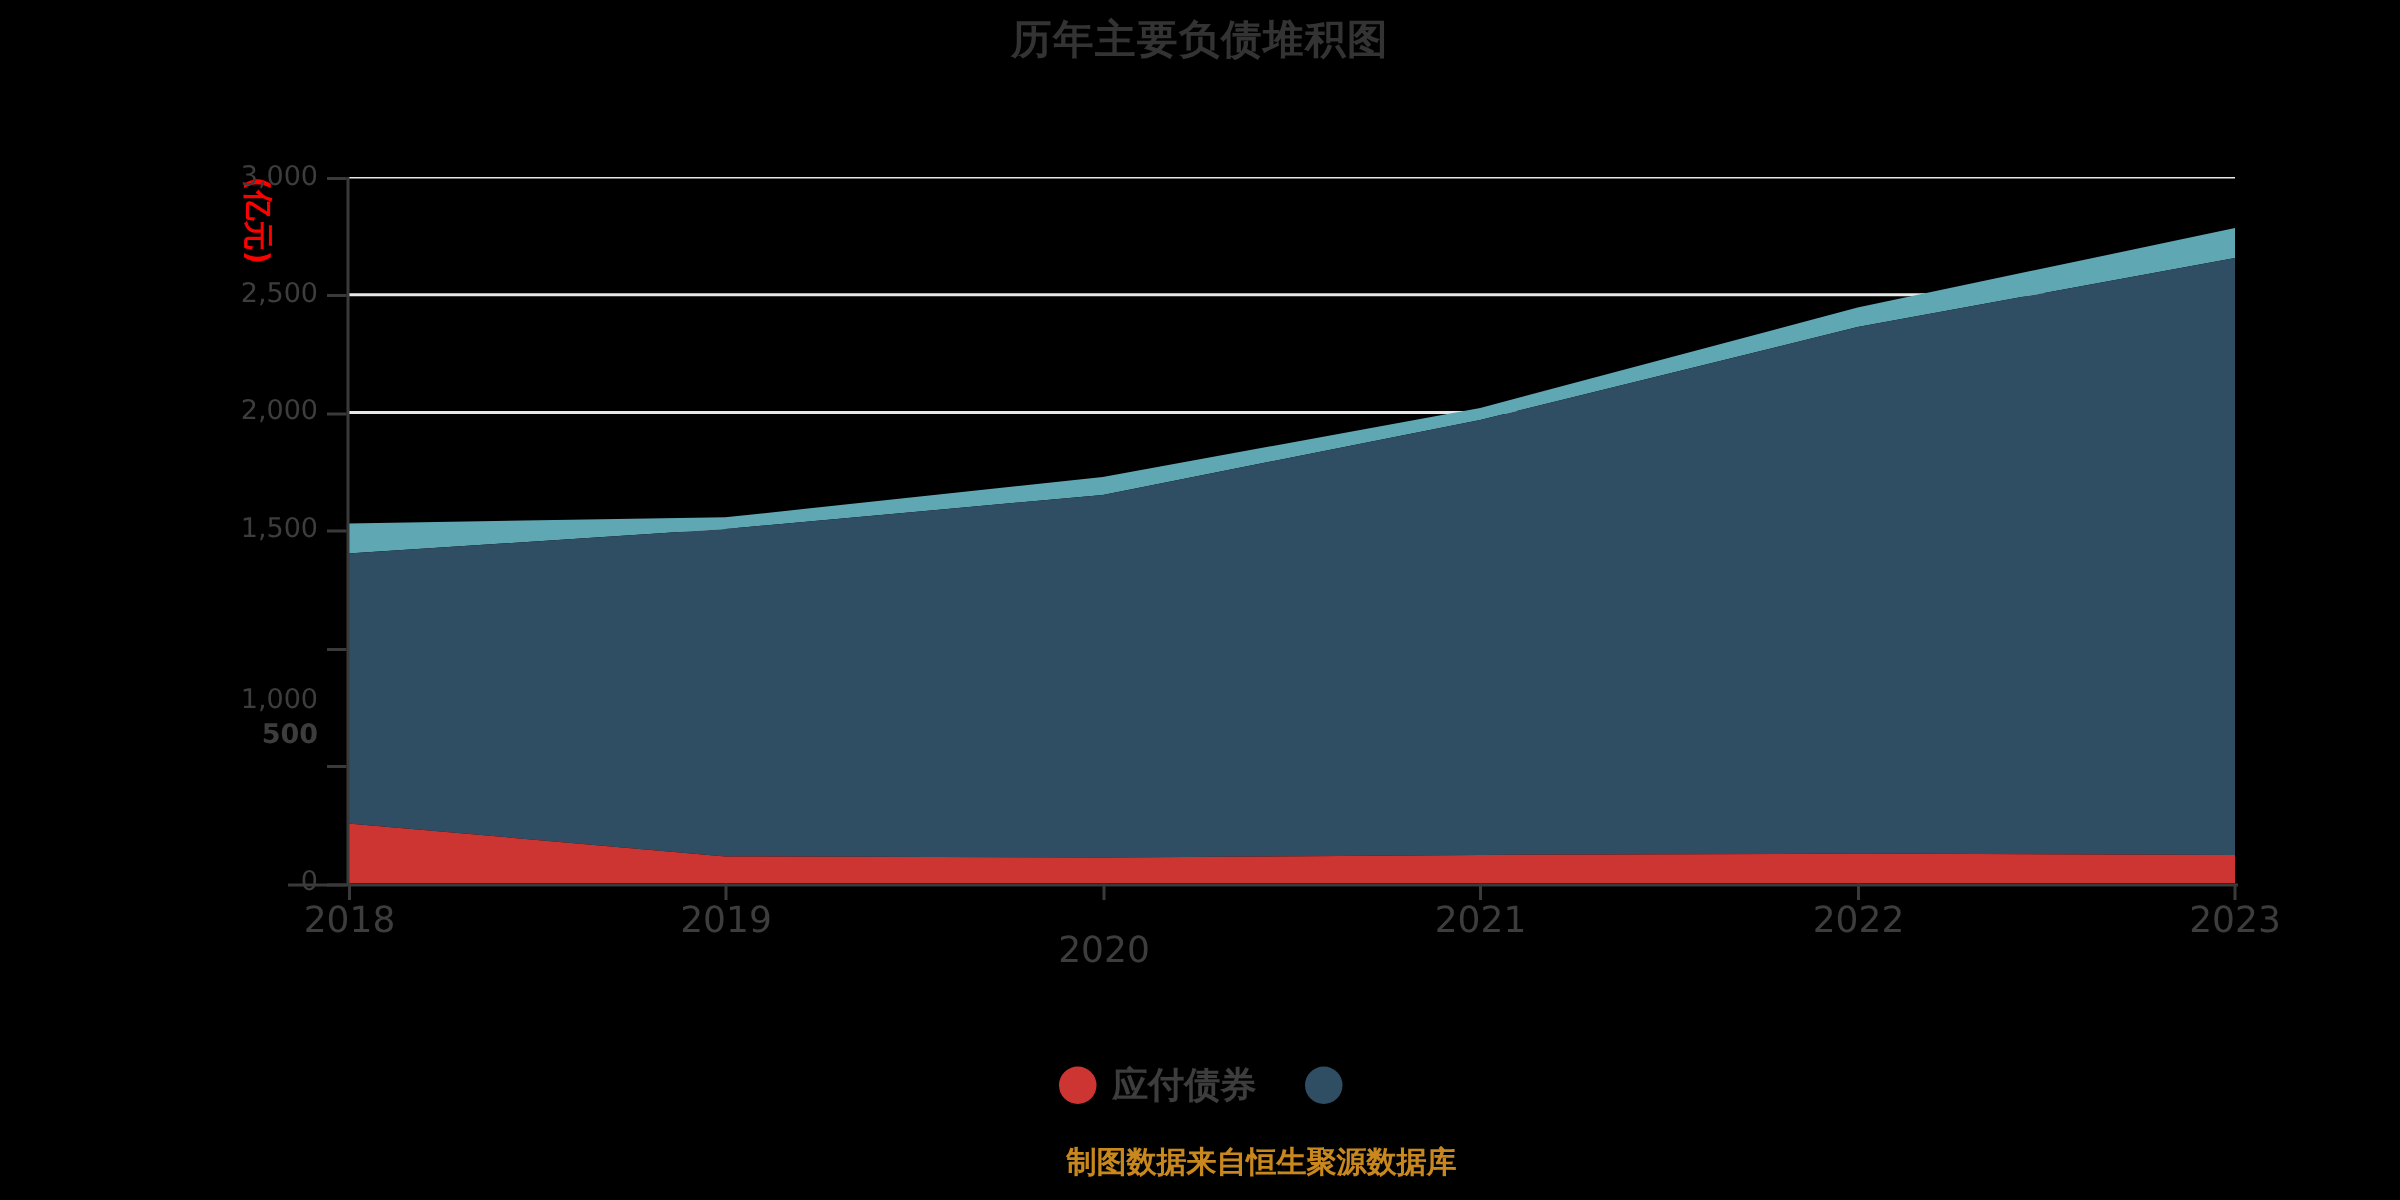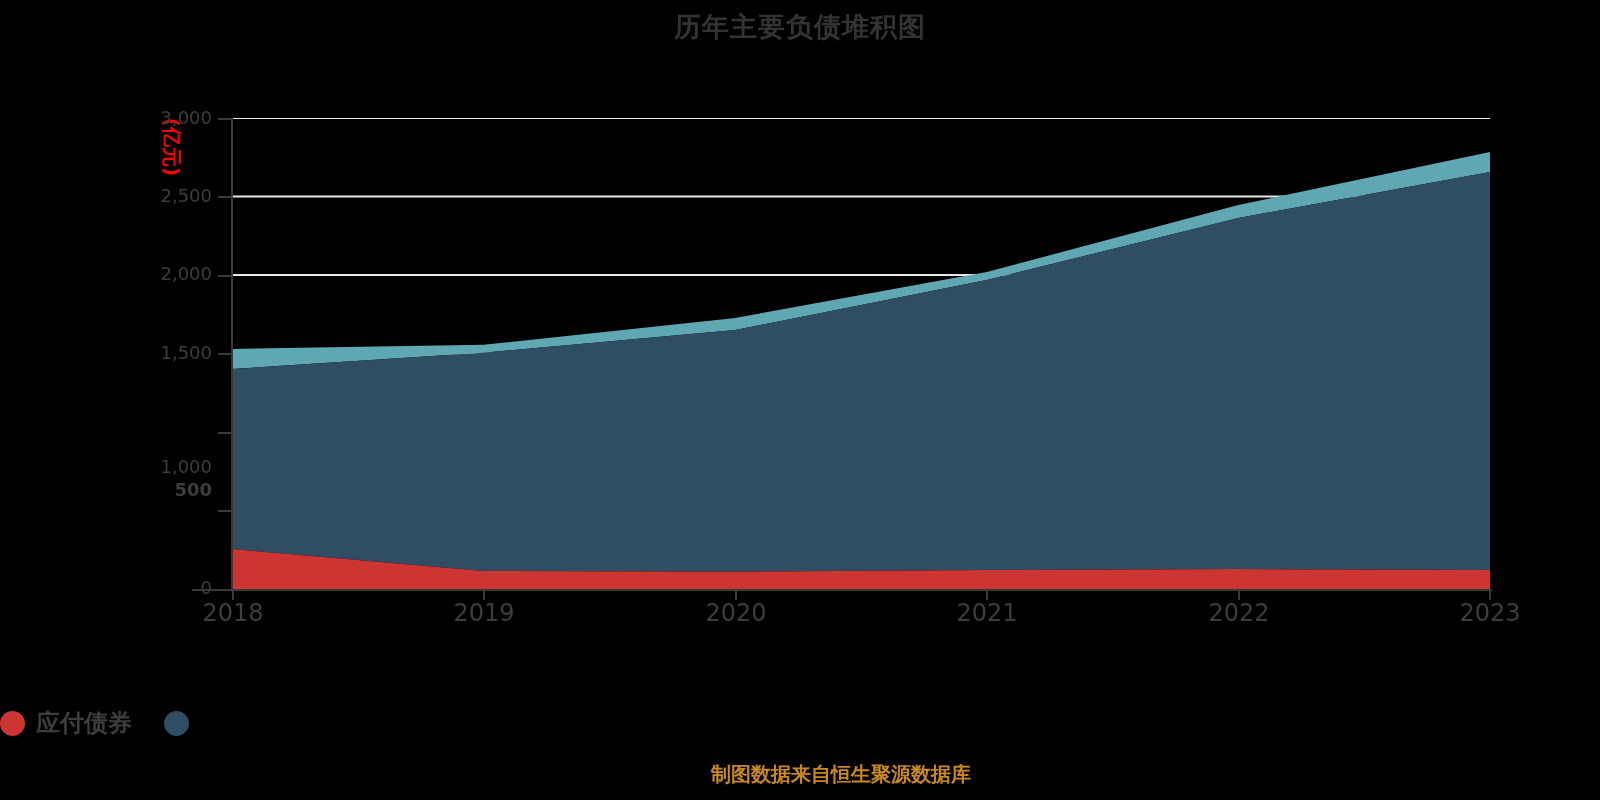--- a/index.html
+++ b/index.html
@@ -96,20 +96,21 @@
     font-weight: bold;
     white-space: nowrap;
     line-height: 20px;
   }
   
   #legend {
     position: absolute;
     left: 0; top: 710px;
     width: 1600px;
     display: flex;
+    justify-content: center;
     align-items: center;
     gap: 32px;
   }
   .legend-item {
     display: flex;
     align-items: center;
     gap: 11px;
   }
   .legend-swatch {
     width: 25px; height: 25px;
@@ -184,21 +185,21 @@
   </div>
 
   <div id="y-axis-line"></div>
   <div id="x-axis-line"></div>
 
   <div class="x-tick-mark" style="left:232px;"></div>
   <div class="x-tick-label" style="left:233px;">2018</div>
   <div class="x-tick-mark" style="left:483px;"></div>
   <div class="x-tick-label" style="left:484px;">2019</div>
   <div class="x-tick-mark" style="left:735px;"></div>
-  <div class="x-tick-label" style="left:736px;">2020</div>
+  <div class="x-tick-label" style="left:736px;margin-top:20px;">2020</div>
   <div class="x-tick-mark" style="left:986px;"></div>
   <div class="x-tick-label" style="left:987px;">2021</div>
   <div class="x-tick-mark" style="left:1238px;"></div>
   <div class="x-tick-label" style="left:1239px;">2022</div>
   <div class="x-tick-mark" style="left:1489px;"></div>
   <div class="x-tick-label" style="left:1490px;">2023</div>
 
   <div id="legend">
     <div class="legend-item">
       <span class="legend-swatch" id="sw0" style="background: rgb(204, 53, 50);"></span>

